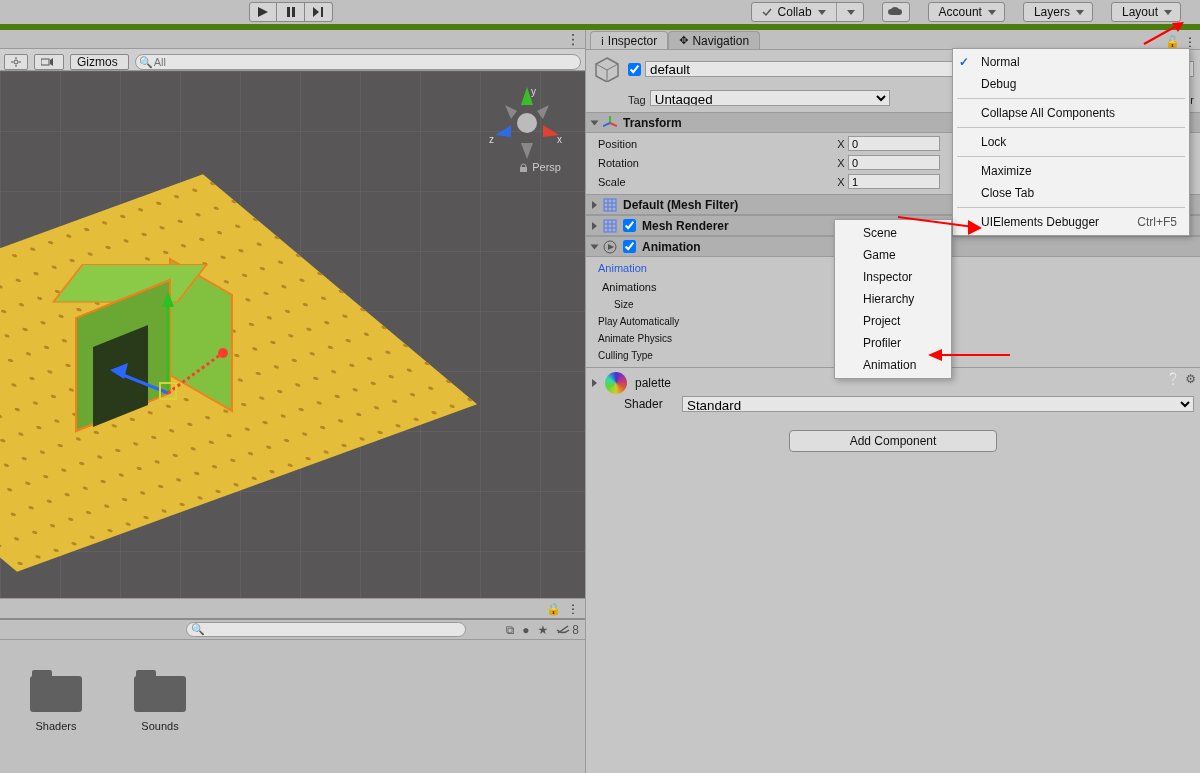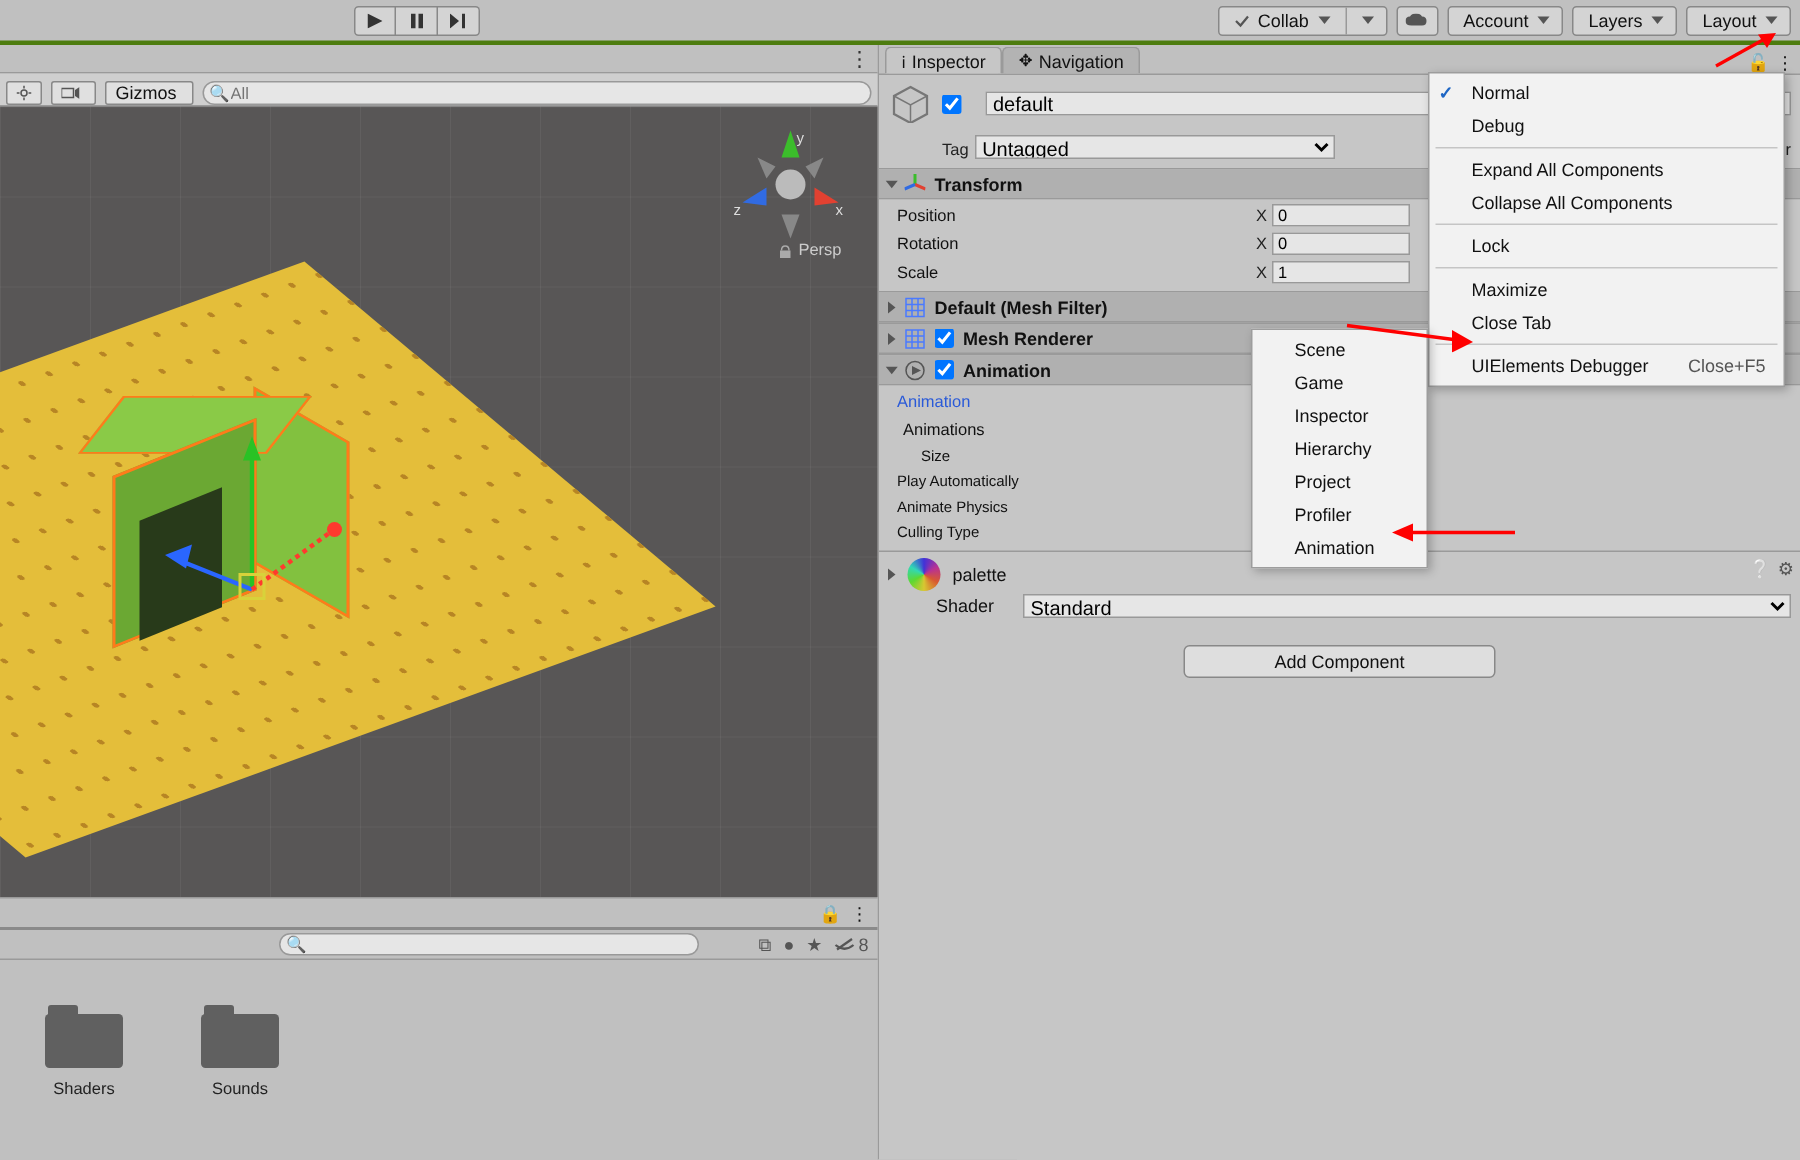--- a/index.html
+++ b/index.html
@@ -2,22 +2,22 @@
 <html><head>
 <meta charset="utf-8">
 <style>
   * { box-sizing: border-box; margin: 0; padding: 0; }
   html, body { width: 1200px; height: 773px; overflow: hidden; font-family: Arial, Helvetica, sans-serif; font-size: 12px; color: #111; }
   body { background: #c0c0c0; position: relative; }
 
   
   .top-toolbar {
     position: absolute; left: 0; right: 0; top: 0; height: 30px;
-    background: #c0c0c0; border-bottom: 3px solid #4d7c0f;
-    display: flex; align-items: center; padding: 0 6px; gap: 6px;
+    background: #c0c0c0; border-bottom: 6px solid #4d7c0f;
+    display: flex; align-items: center; padding: 0 19px; gap: 18px;
   }
   .tb-center { margin-left: 230px; display: flex; gap: 0; }
   .tb-btn {
     width: 28px; height: 20px; background: #d4d4d4; border: 1px solid #888;
     display: flex; align-items: center; justify-content: center; cursor: pointer;
   }
   .tb-btn + .tb-btn { border-left: none; }
   .tb-btn:first-child { border-radius: 3px 0 0 3px; }
   .tb-btn:last-child { border-radius: 0 3px 3px 0; }
   .tb-btn svg { display: block; }
@@ -114,21 +114,21 @@
   .tab .icon { font-size:11px; }
   .tabs-right { margin-left:auto; display:flex; align-items:center; gap:4px; }
 
   .inspector-body { flex:1; overflow:auto; position:relative; }
 
   .go-header {
     padding:4px 6px; display:flex; align-items:center; gap:6px; background:#c6c6c6;
   }
   .go-cube { width:30px; height:30px; display:flex; align-items:center; justify-content:center; color:#777; }
   .go-name-row { flex:1; display:flex; flex-direction:column; gap:2px; }
-  .go-name-row .row1 { display:flex; align-items:center; gap:16px; }
+  .go-name-row .row1 { display:flex; align-items:center; gap:4px; }
   .go-name-row input[type=text] { flex:1; height:16px; border:1px solid #999; padding:0 4px; background:#e6e6e6; }
   .go-tag-row { display:flex; align-items:flex-end; gap:4px; padding:2px 6px 6px 42px; }
   .go-tag-row select { height:16px; border:1px solid #999; background:#e6e6e6; flex:0 0 240px; }
   .go-tag-row .lab { font-size:11px; color:#222; }
 
   .comp {
     border-top:1px solid #9a9a9a; background:#cfcfcf;
   }
   .comp-header {
     height:20px; display:flex; align-items:center; gap:6px; padding:0 6px; background:#b0b0b0; cursor:pointer; border-bottom:1px solid #9a9a9a;
@@ -493,40 +493,37 @@
 <div class="ctx-menu" style="left:952px; top:48px; width:238px;">
   <div class="ctx-item">
       <span class="chk">✓</span>
       <span>Normal</span>
     </div>
   <div class="ctx-item">
       <span>Debug</span>
     </div>
   <div class="ctx-sep"></div>
   <div class="ctx-item">
-      <span>Expand All Components</span>
-    </div>
-  <div class="ctx-item">
       <span>Collapse All Components</span>
     </div>
   <div class="ctx-sep"></div>
   <div class="ctx-item">
       <span>Lock</span>
     </div>
   <div class="ctx-sep"></div>
   <div class="ctx-item">
       <span>Maximize</span>
     </div>
   <div class="ctx-item">
       <span>Close Tab</span>
     </div>
   <div class="ctx-sep"></div>
   <div class="ctx-item">
       <span>UIElements Debugger</span>
-      <span class="short">Close+F5</span>
+      <span class="short">Ctrl+F5</span>
     </div>
 </div>
 
 <div class="ctx-menu" style="left:834px; top:219px; width:118px;">
   <div class="ctx-item">
       <span>Scene</span>
     </div>
   <div class="ctx-item">
       <span>Game</span>
     </div>

